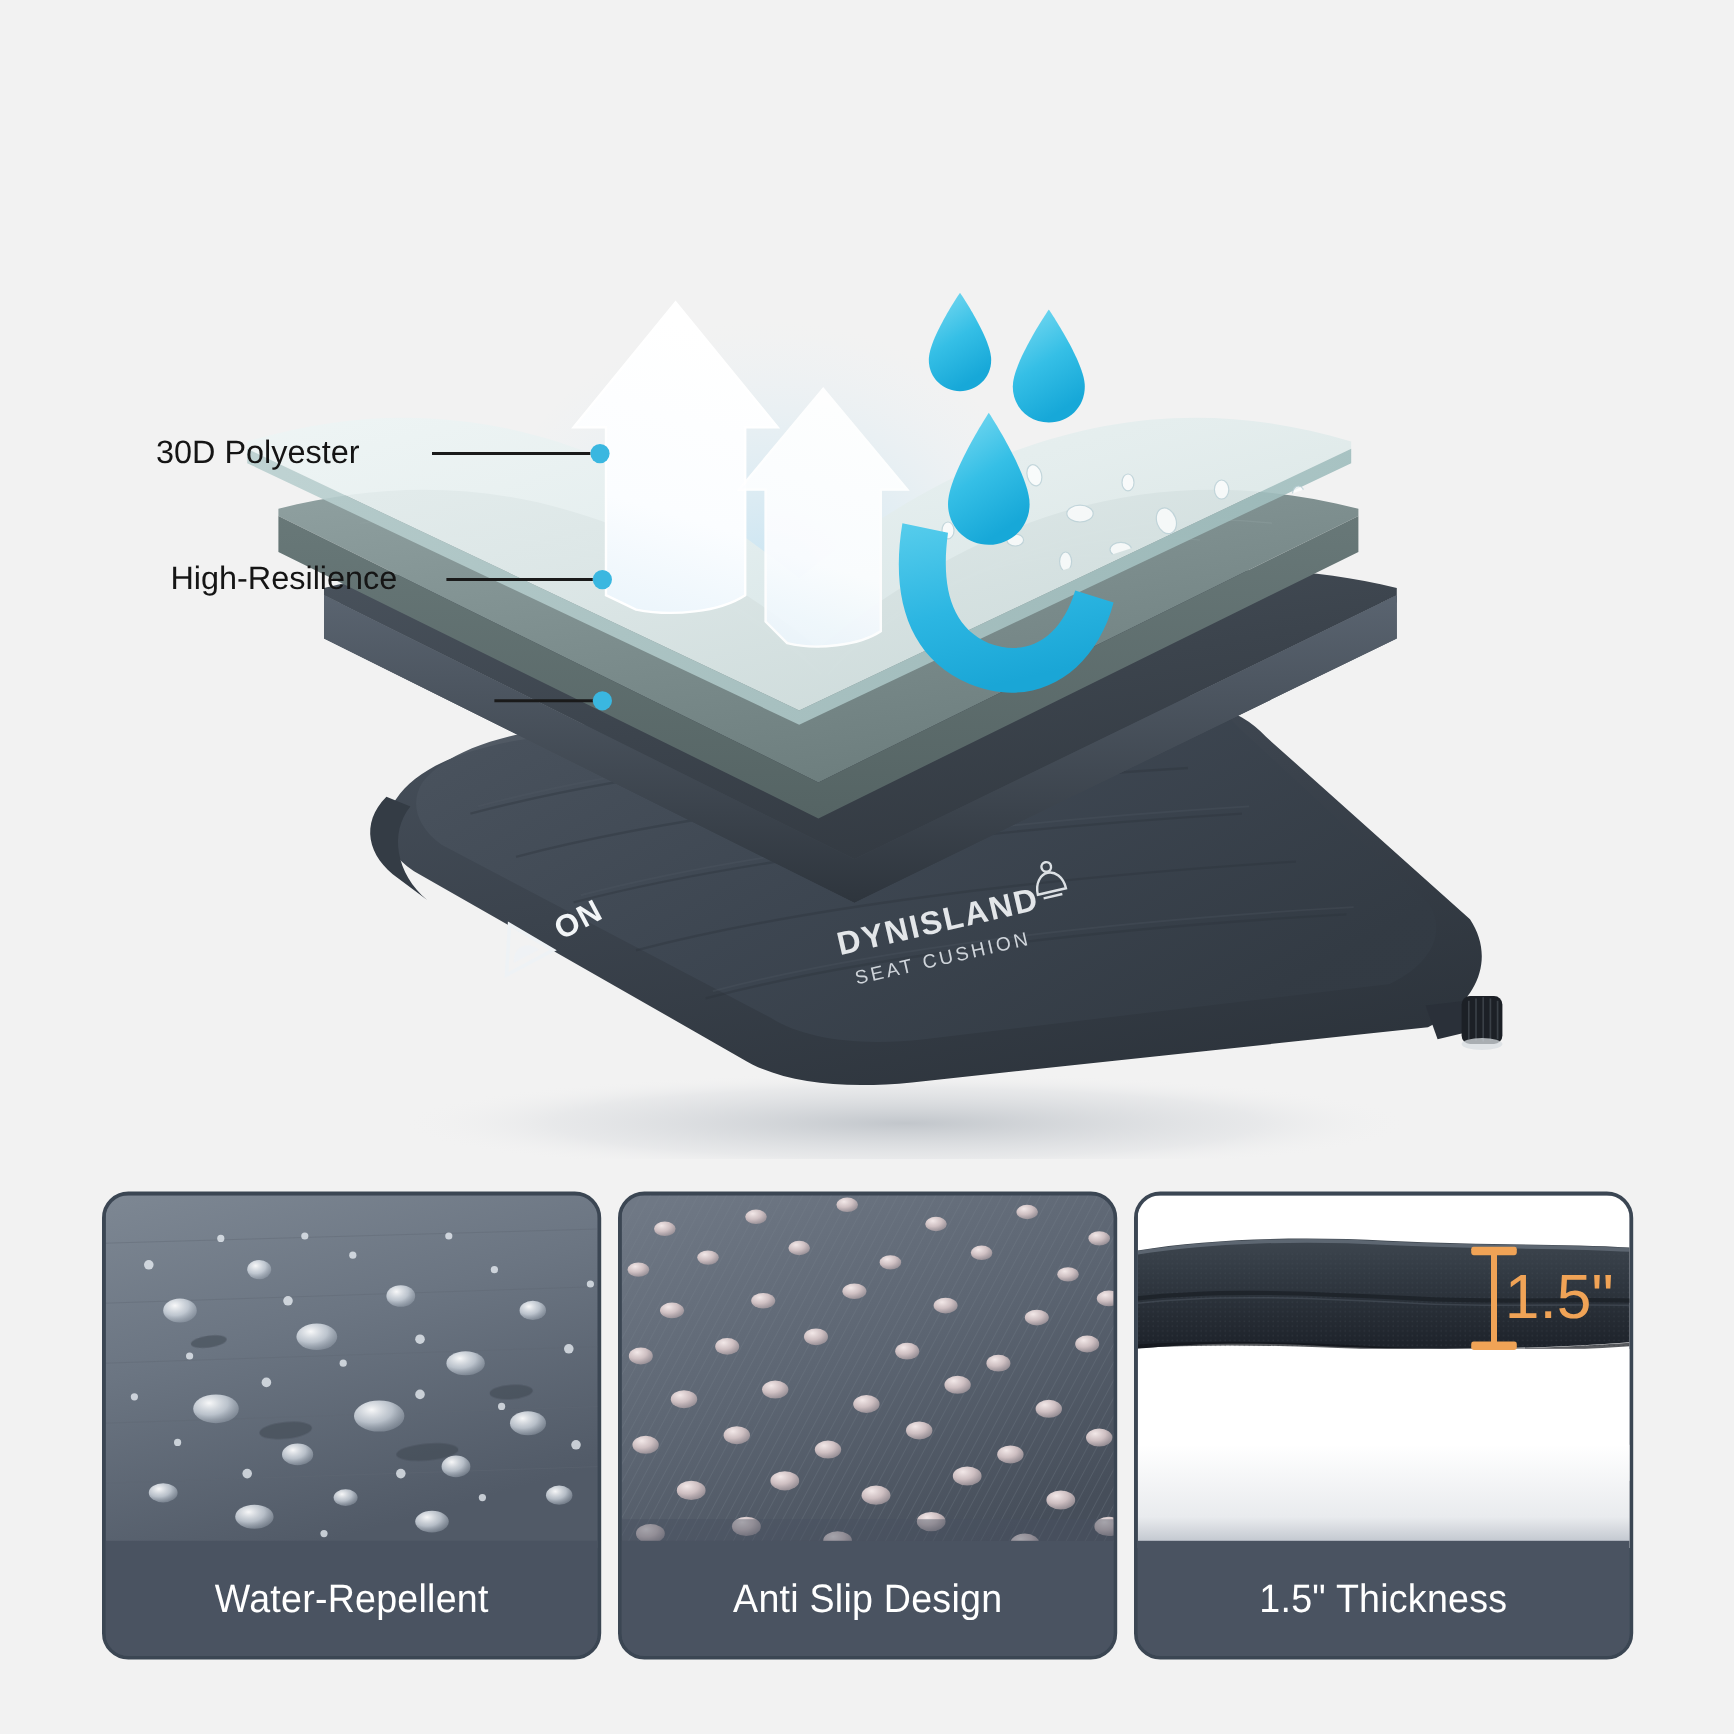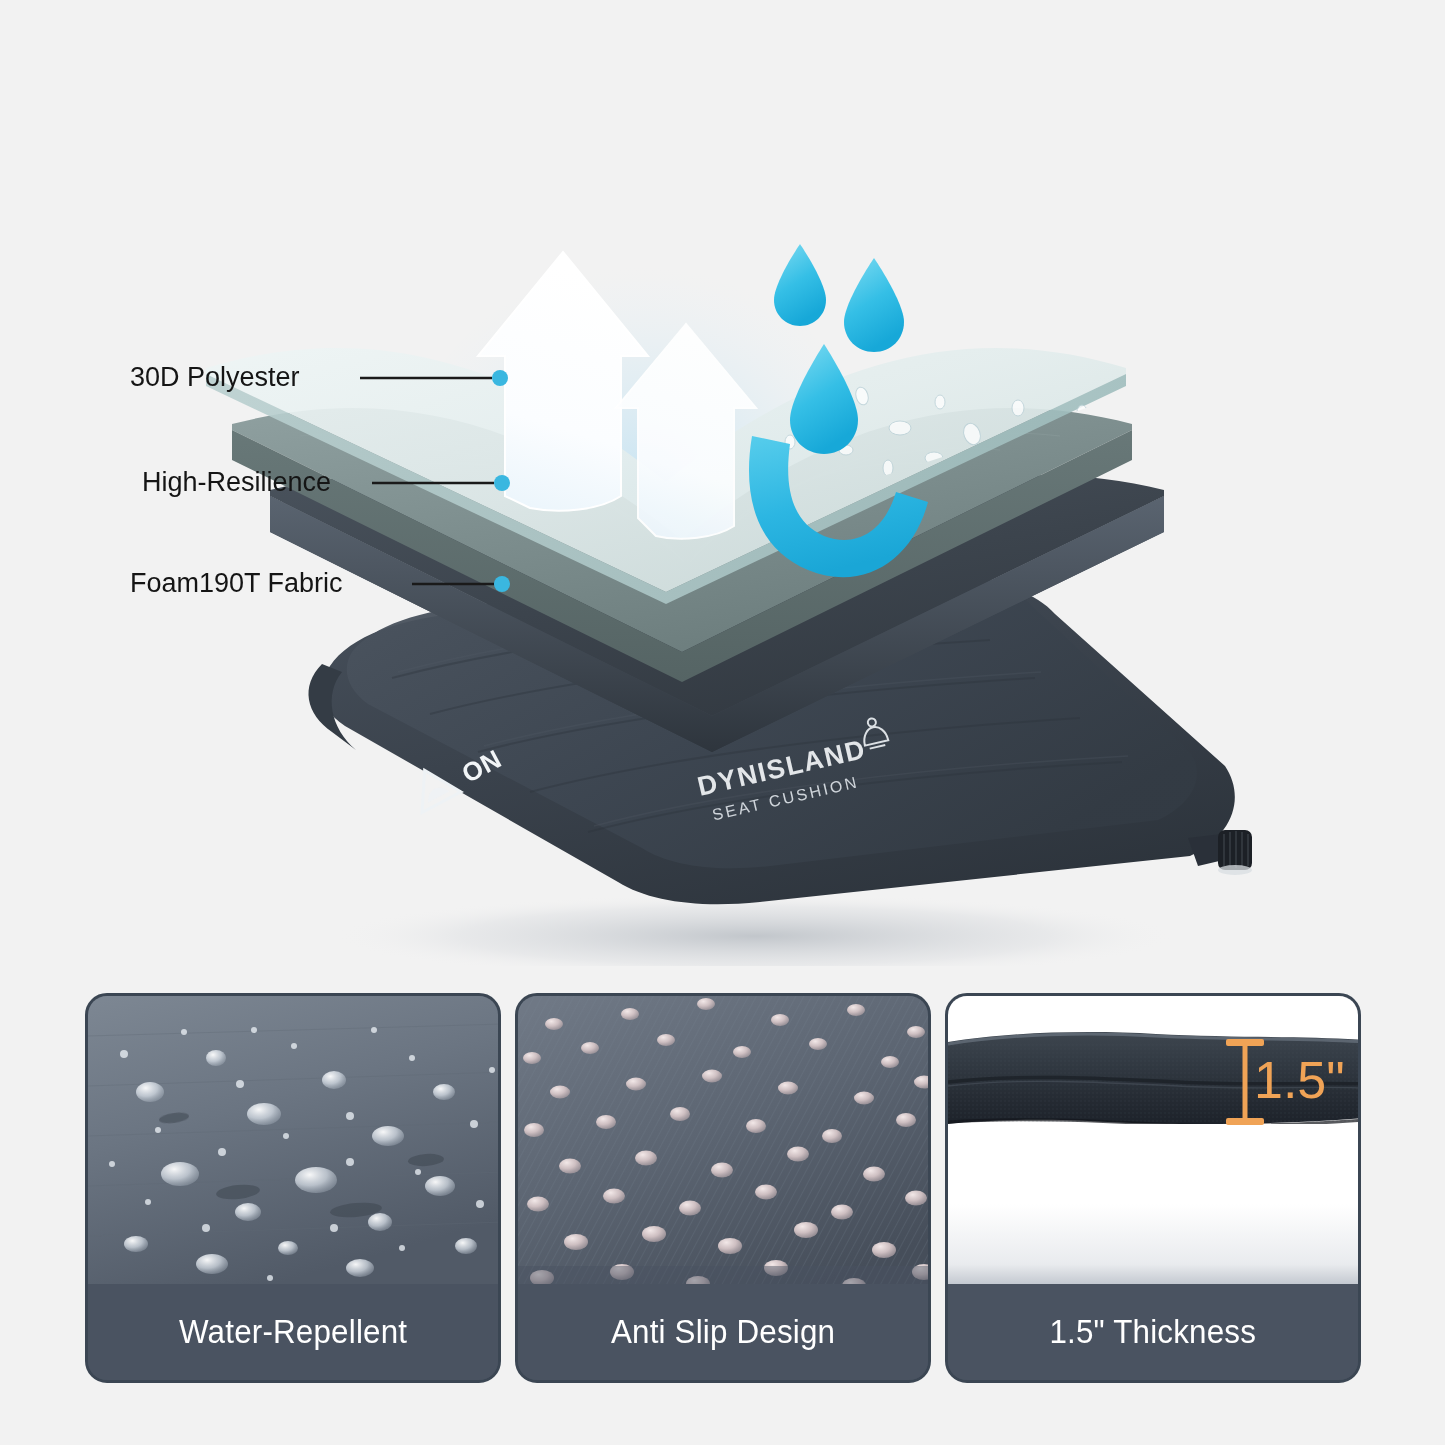--- a/index.html
+++ b/index.html
@@ -354,21 +354,20 @@
       </g>
       <g>
         <circle cx="500" cy="182" r="8" fill="#3ab7e0"></circle>
         <circle cx="502" cy="287" r="8" fill="#3ab7e0"></circle>
         <circle cx="502" cy="388" r="8" fill="#3ab7e0"></circle>
       </g>
     </svg>
 
     <div class="callout co-1">30D Polyester</div>
     <div class="callout co-2">High-Resilience</div>
-    <div class="callout co-3">Foam190T Fabric</div>
   </div>
 
   <div class="panels">
 
     <div class="panel p2">
       <div class="panel-media">
         <svg width="416" height="294" viewBox="0 0 416 294">
           <defs>
             <linearGradient id="asBg" x1="0.1" y1="0" x2="0.7" y2="1">
               <stop offset="0%" stop-color="#6f7885"></stop>

